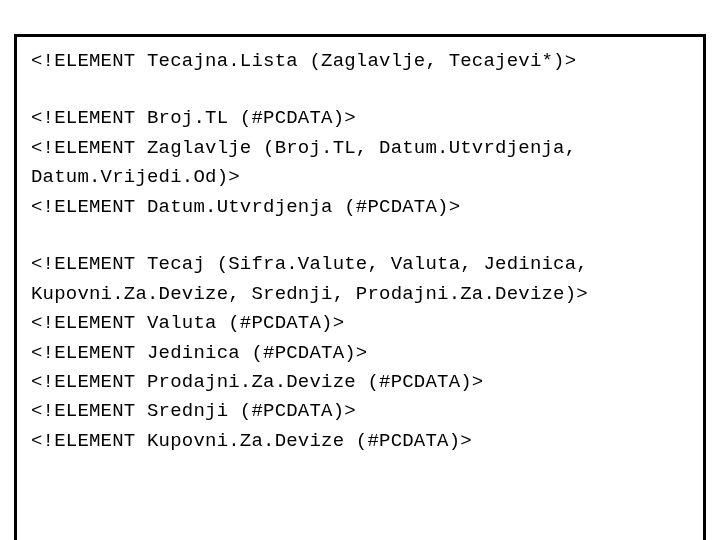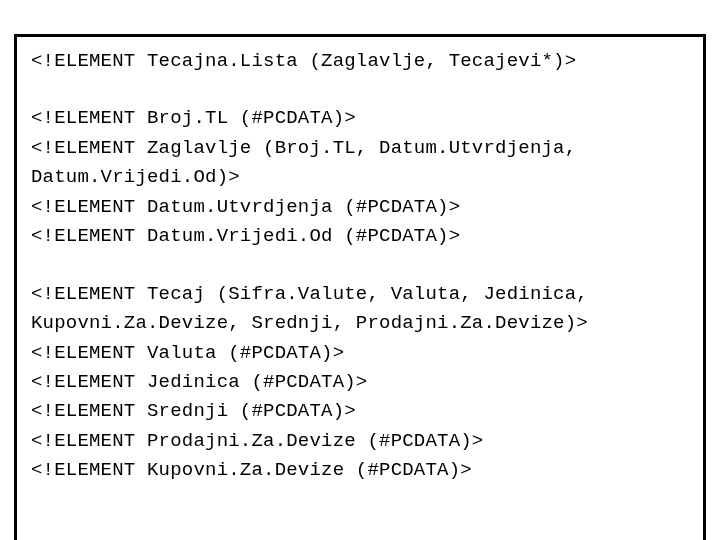--- a/index.html
+++ b/index.html
@@ -34,21 +34,20 @@
   </style>
 </head>
 <body>
 
 <div class="frame">
   <div class="line">&lt;!ELEMENT Tecajna.Lista (Zaglavlje, Tecajevi*)&gt;</div>
   <div class="gap"></div>
   <div class="line">&lt;!ELEMENT Broj.TL (#PCDATA)&gt;</div>
   <div class="line">&lt;!ELEMENT Zaglavlje (Broj.TL, Datum.Utvrdjenja, Datum.Vrijedi.Od)&gt;</div>
   <div class="line">&lt;!ELEMENT Datum.Utvrdjenja (#PCDATA)&gt;</div>
-  <div class="line">&lt;!ELEMENT Datum.Vrijedi.Od (#PCDATA)&gt;</div>
   <div class="gap"></div>
   <div class="line">&lt;!ELEMENT Tecaj (Sifra.Valute, Valuta, Jedinica, Kupovni.Za.Devize, Srednji, Prodajni.Za.Devize)&gt;</div>
   <div class="line">&lt;!ELEMENT Valuta (#PCDATA)&gt;</div>
   <div class="line">&lt;!ELEMENT Jedinica (#PCDATA)&gt;</div>
+  <div class="line">&lt;!ELEMENT Prodajni.Za.Devize (#PCDATA)&gt;</div>
   <div class="line">&lt;!ELEMENT Srednji (#PCDATA)&gt;</div>
-  <div class="line">&lt;!ELEMENT Prodajni.Za.Devize (#PCDATA)&gt;</div>
   <div class="line">&lt;!ELEMENT Kupovni.Za.Devize (#PCDATA)&gt;</div>
 </div>
 
 </body></html>

